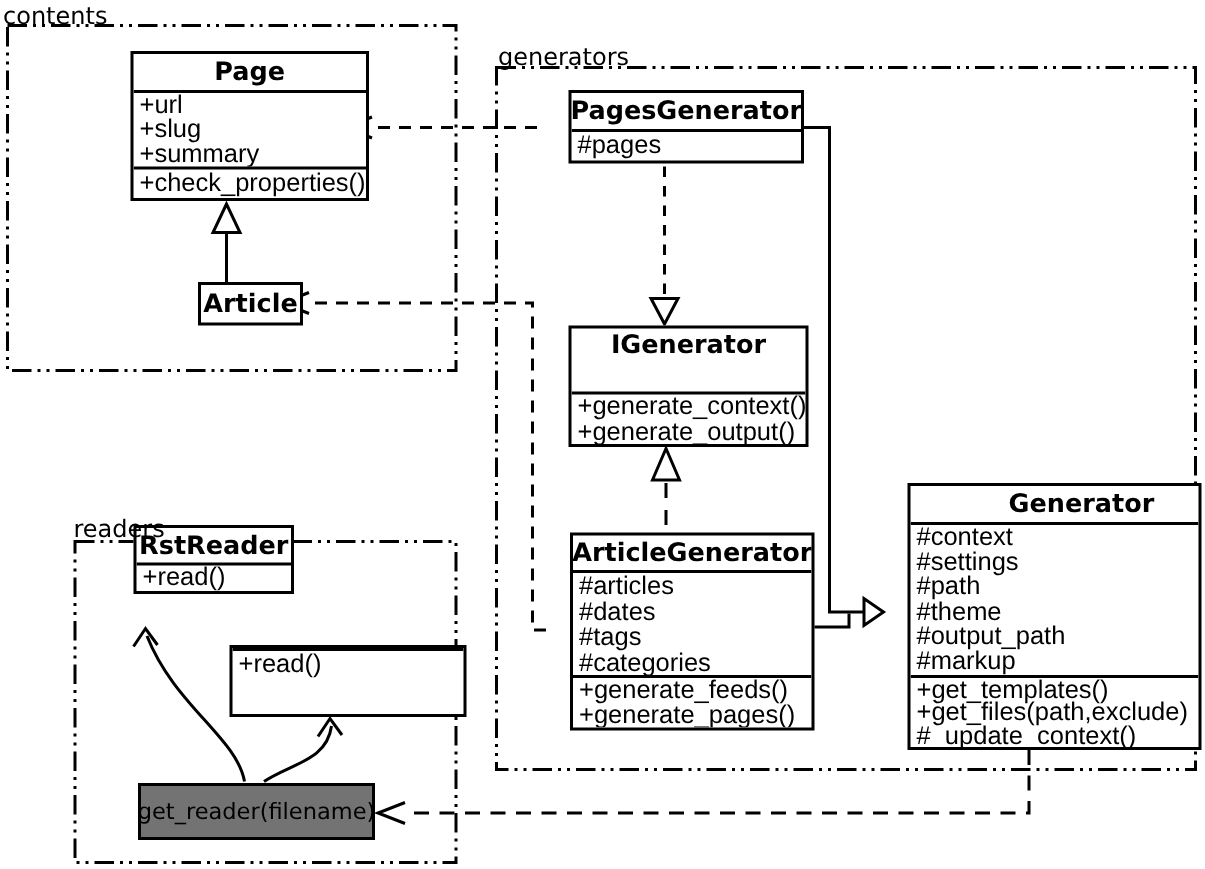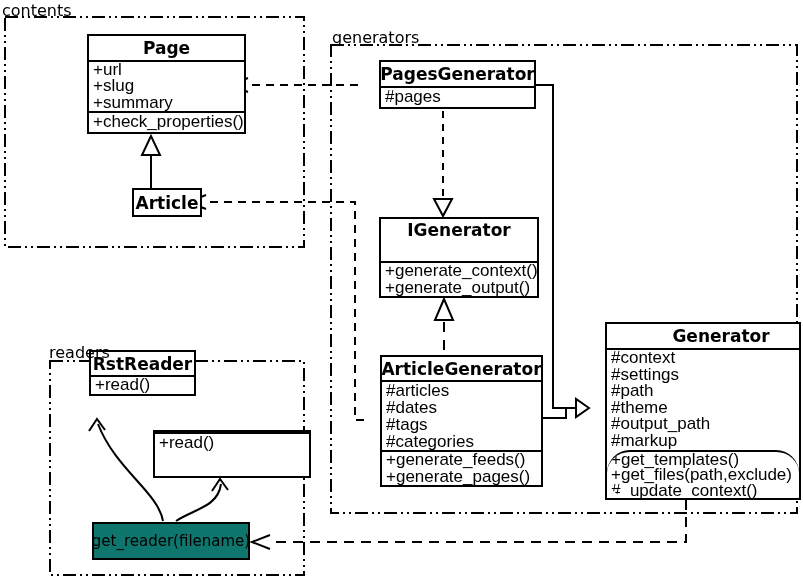--- a/index.html
+++ b/index.html
@@ -10,21 +10,21 @@
              font-family:"DejaVu Sans",sans-serif;color:#000;white-space:nowrap;}
   .uml-class{position:absolute;z-index:1;background:#fff;border:2px solid #000;
              box-sizing:border-box;display:flex;flex-direction:column;overflow:hidden;margin-left:16px;}
   .uml-title{font-weight:bold;font-size:17px;text-align:center;white-space:nowrap;
              display:flex;align-items:center;justify-content:center;flex:0 0 auto;}
   .uml-stereo{font-family:"DejaVu Sans Mono",monospace;font-weight:normal;font-size:13px;
               text-align:center;line-height:19px;}
   .uml-sec{border-top:2px solid #000;box-sizing:border-box;flex:0 0 auto;
            padding:0 0 0 4px;overflow:hidden;}
   .uml-row{font-family:Liberation Sans, sans-serif;font-size:17px;white-space:pre;}
-  .plain-box{position:absolute;z-index:1;background:#0f766e;border:2px solid #000;
+  .plain-box{position:absolute;z-index:1;background:#737373;border:2px solid #000;
              box-sizing:border-box;display:flex;align-items:center;justify-content:center;
              font-size:15px;white-space:nowrap;}
 </style>
 </head>
 <body>
 
 <div id="stage">
 
   <svg id="wires" width="803" height="579" viewBox="0 0 803 579">
 
@@ -115,21 +115,21 @@
   <div class="uml-class" style="left:589px;top:322px;width:196px;height:178px;">
     <div class="uml-title" style="height:24px;padding-left:36px;">Generator</div>
     <div class="uml-sec" style="height:102px;">
       <div class="uml-row" style="line-height:16.6px;">#context</div>
       <div class="uml-row" style="line-height:16.6px;">#settings</div>
       <div class="uml-row" style="line-height:16.6px;">#path</div>
       <div class="uml-row" style="line-height:16.6px;">#theme</div>
       <div class="uml-row" style="line-height:16.6px;">#output_path</div>
       <div class="uml-row" style="line-height:16.6px;">#markup</div>
     </div>
-    <div class="uml-sec" style="height:48px;border-radius:23px;">
+    <div class="uml-sec" style="height:48px;">
       <div class="uml-row" style="line-height:15.3px;">+get_templates()</div>
       <div class="uml-row" style="line-height:15.3px;">+get_files(path,exclude)</div>
       <div class="uml-row" style="line-height:15.3px;">#_update_context()</div>
     </div>
   </div>
 
   <div class="uml-class" style="left:73px;top:350px;width:107px;height:46px;">
     <div class="uml-title" style="height:23px;">RstReader</div>
     <div class="uml-sec" style="height:19px;">
       <div class="uml-row" style="line-height:16px;">+read()</div>

